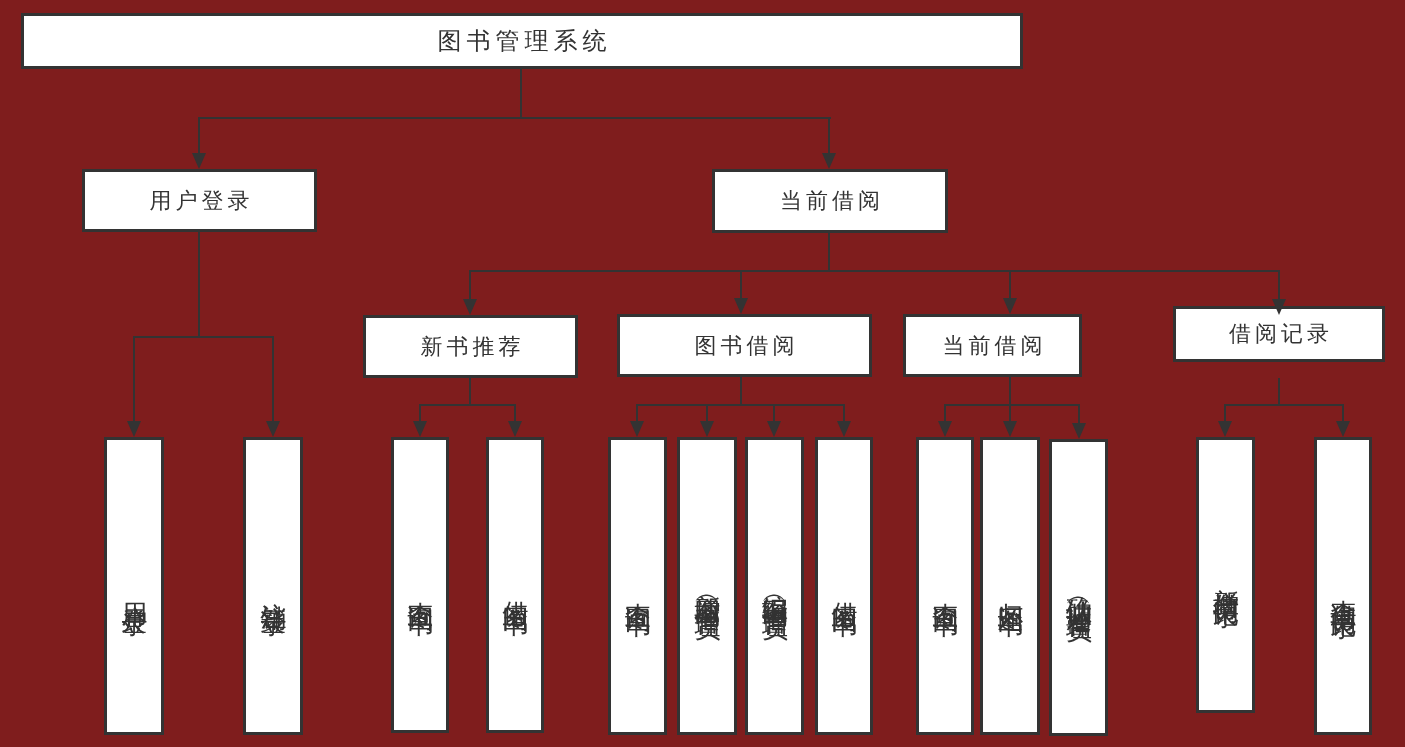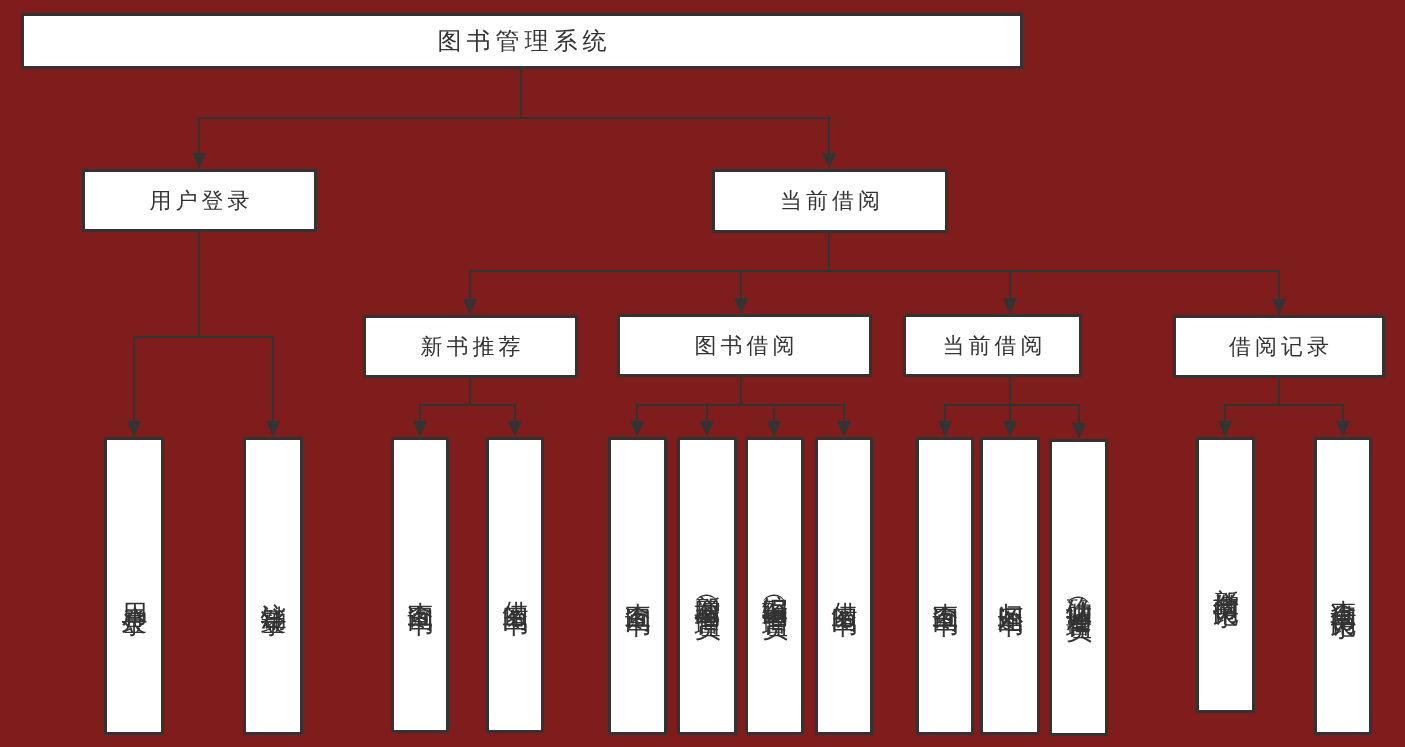--- a/index.html
+++ b/index.html
@@ -40,21 +40,21 @@
   <div class="box hbox" style="left:82px; top:169px; width:235px; height:63px;">用户登录</div>
 
   <div class="box hbox" style="left:712px; top:169px; width:236px; height:64px;">当前借阅</div>
 
   <div class="box hbox" style="left:363px; top:315px; width:215px; height:63px;">新书推荐</div>
 
   <div class="box hbox" style="left:617px; top:314px; width:255px; height:63px;">图书借阅</div>
 
   <div class="box hbox" style="left:903px; top:314px; width:179px; height:63px;">当前借阅</div>
 
-  <div class="box hbox" style="left:1173px; top:315px; width:212px; height:63px;">借阅记录</div>
+  <div class="box hbox" style="left:1173px; top:306px; width:212px; height:56px;">借阅记录</div>
 
   <div class="box vbox" style="left:104px; top:437px; width:60px; height:298px;">
     <span>用户登录</span>
   </div>
 
   <div class="box vbox" style="left:243px; top:437px; width:60px; height:298px;">
     <span>注销登录</span>
   </div>
 
   <div class="box vbox" style="left:391px; top:437px; width:58px; height:296px;">

